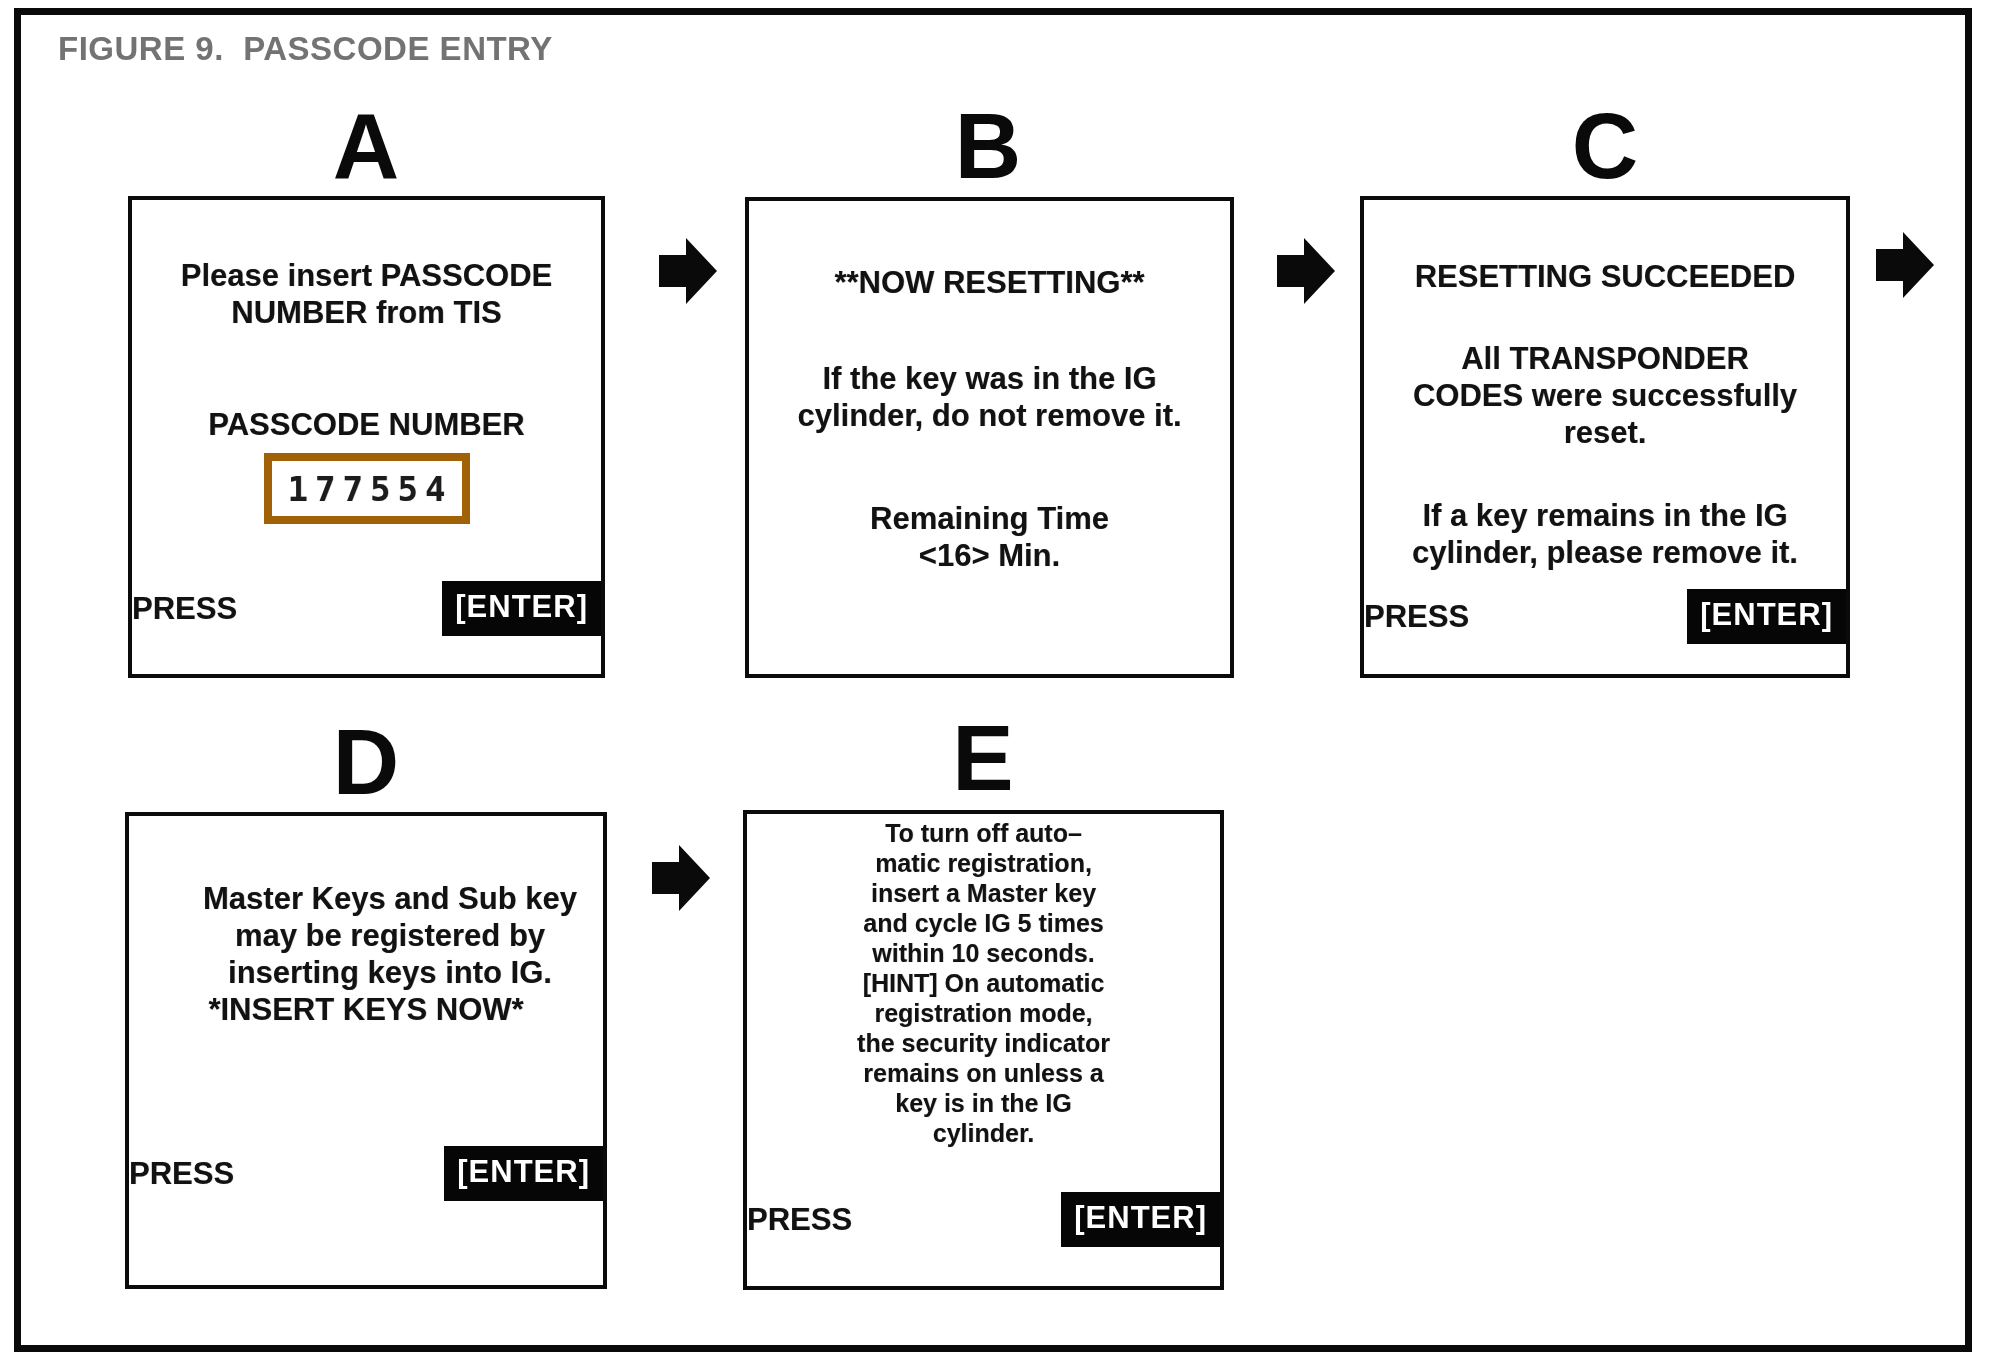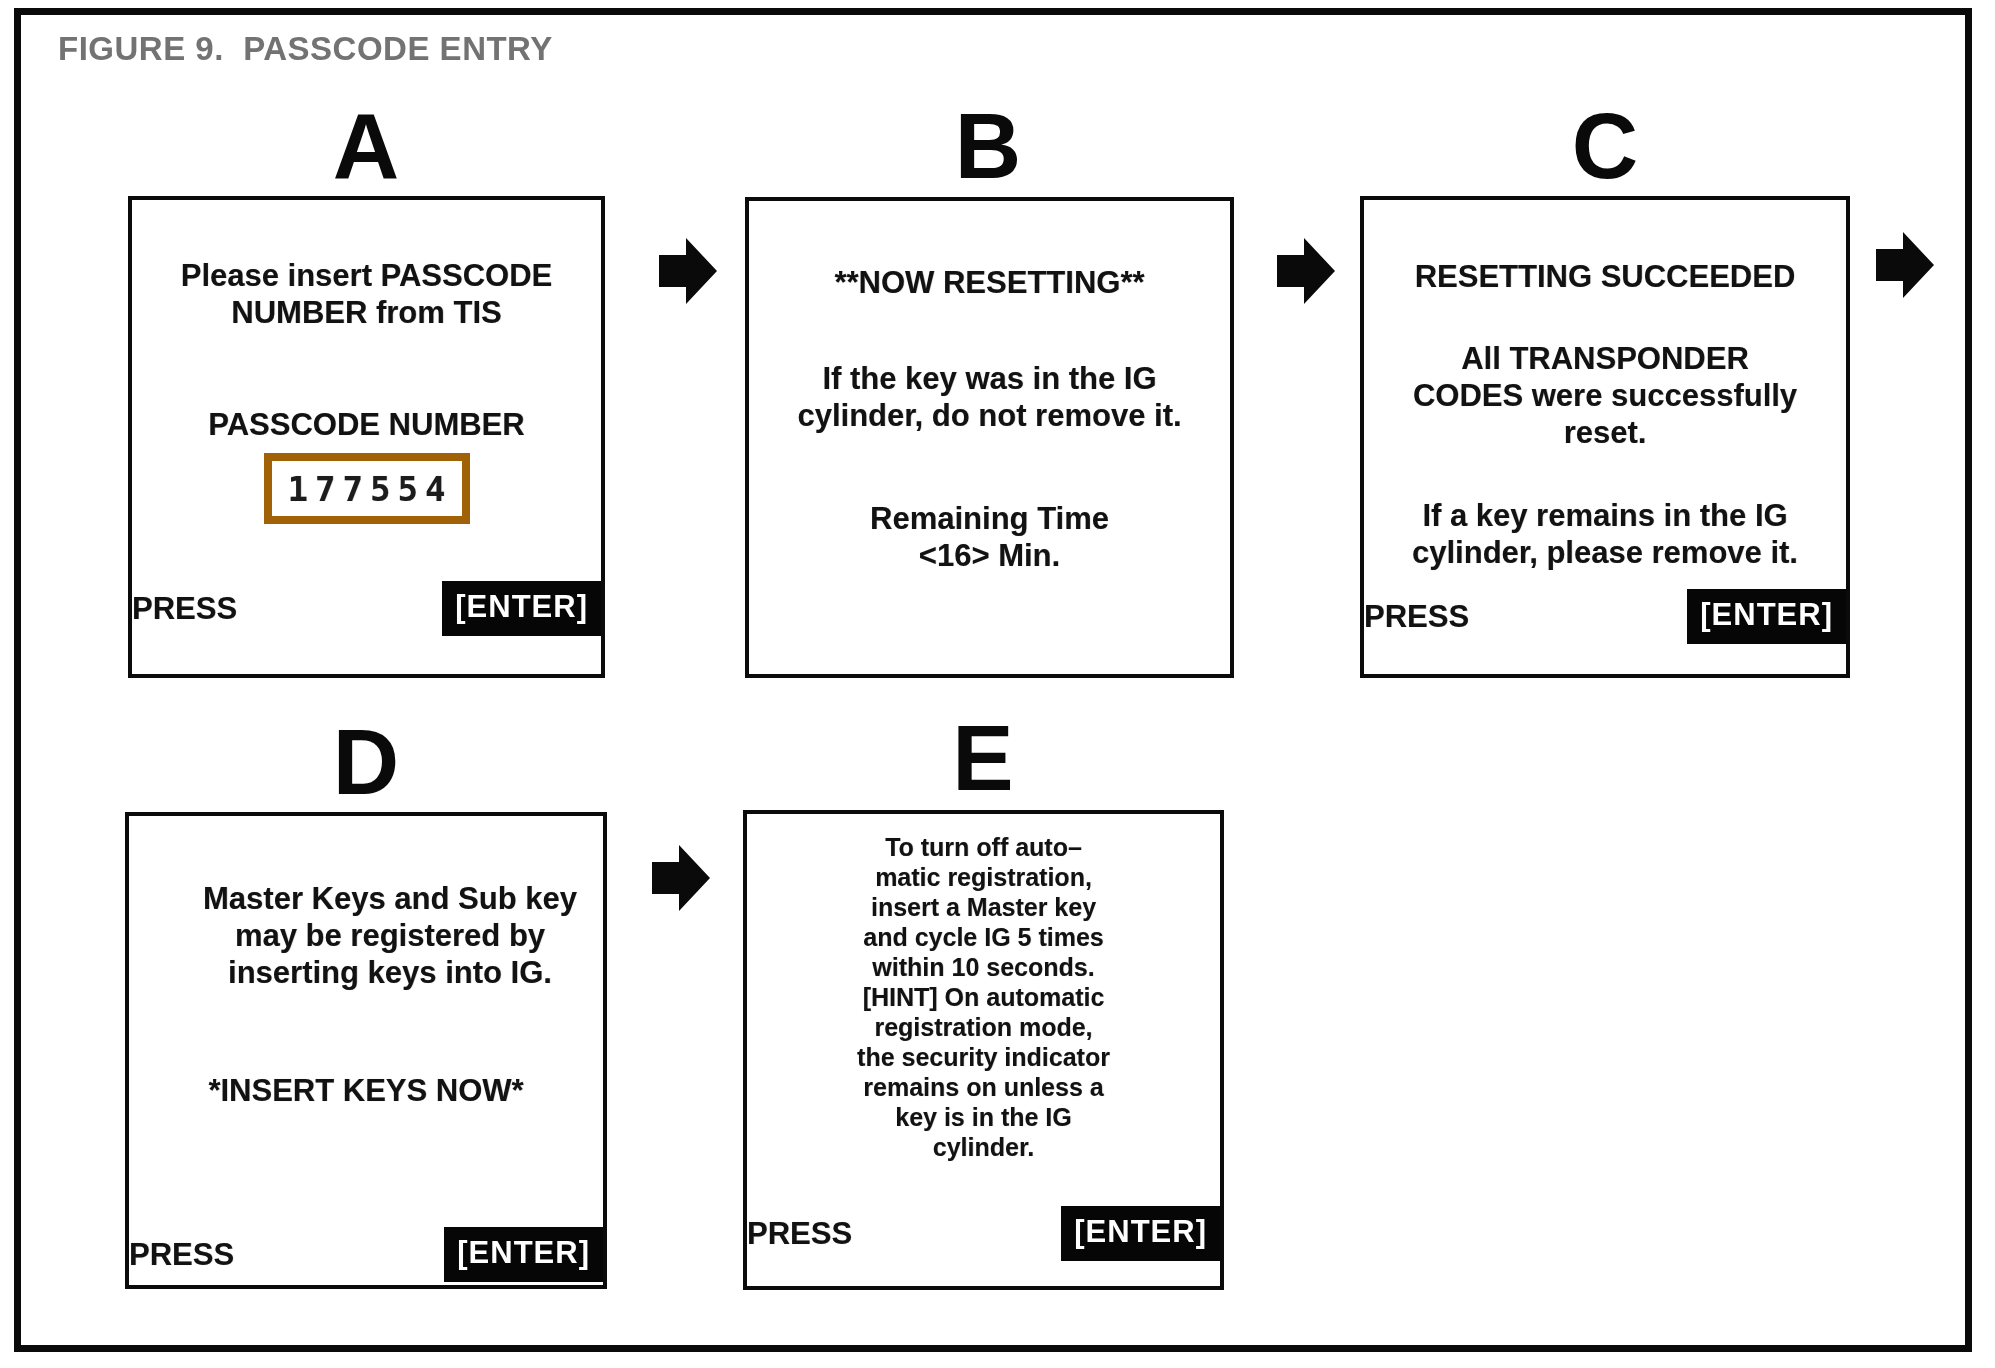--- a/index.html
+++ b/index.html
@@ -49,23 +49,23 @@
   }
   .b-status { margin-top:63px; }
   .b-note   { margin-top:59px; }
   .b-time   { margin-top:66px; }
 
   .c-status { margin-top:58px; }
   .c-result { margin-top:45px; }
   .c-note   { margin-top:46px; }
 
   .d-instr  { margin-top:64px;padding-left:48px; }
-  .d-prompt { margin-top:81px; }
+  .d-prompt { }
 
-  .e-instr  { margin-top:18px; }
+  .e-instr  { margin-top:4px; }
 
   .press-row {
     display:flex; align-items:center; justify-content:space-between; gap:15px;
   }
   #panel-a .press-row { margin-top:57px; }
   #panel-c .press-row { margin-top:18px; }
   #panel-d .press-row { margin-top:118px; }
   #panel-e .press-row { margin-top:44px; }
   .press-word { font-size:31px; font-weight:bold; }
   .chip {

